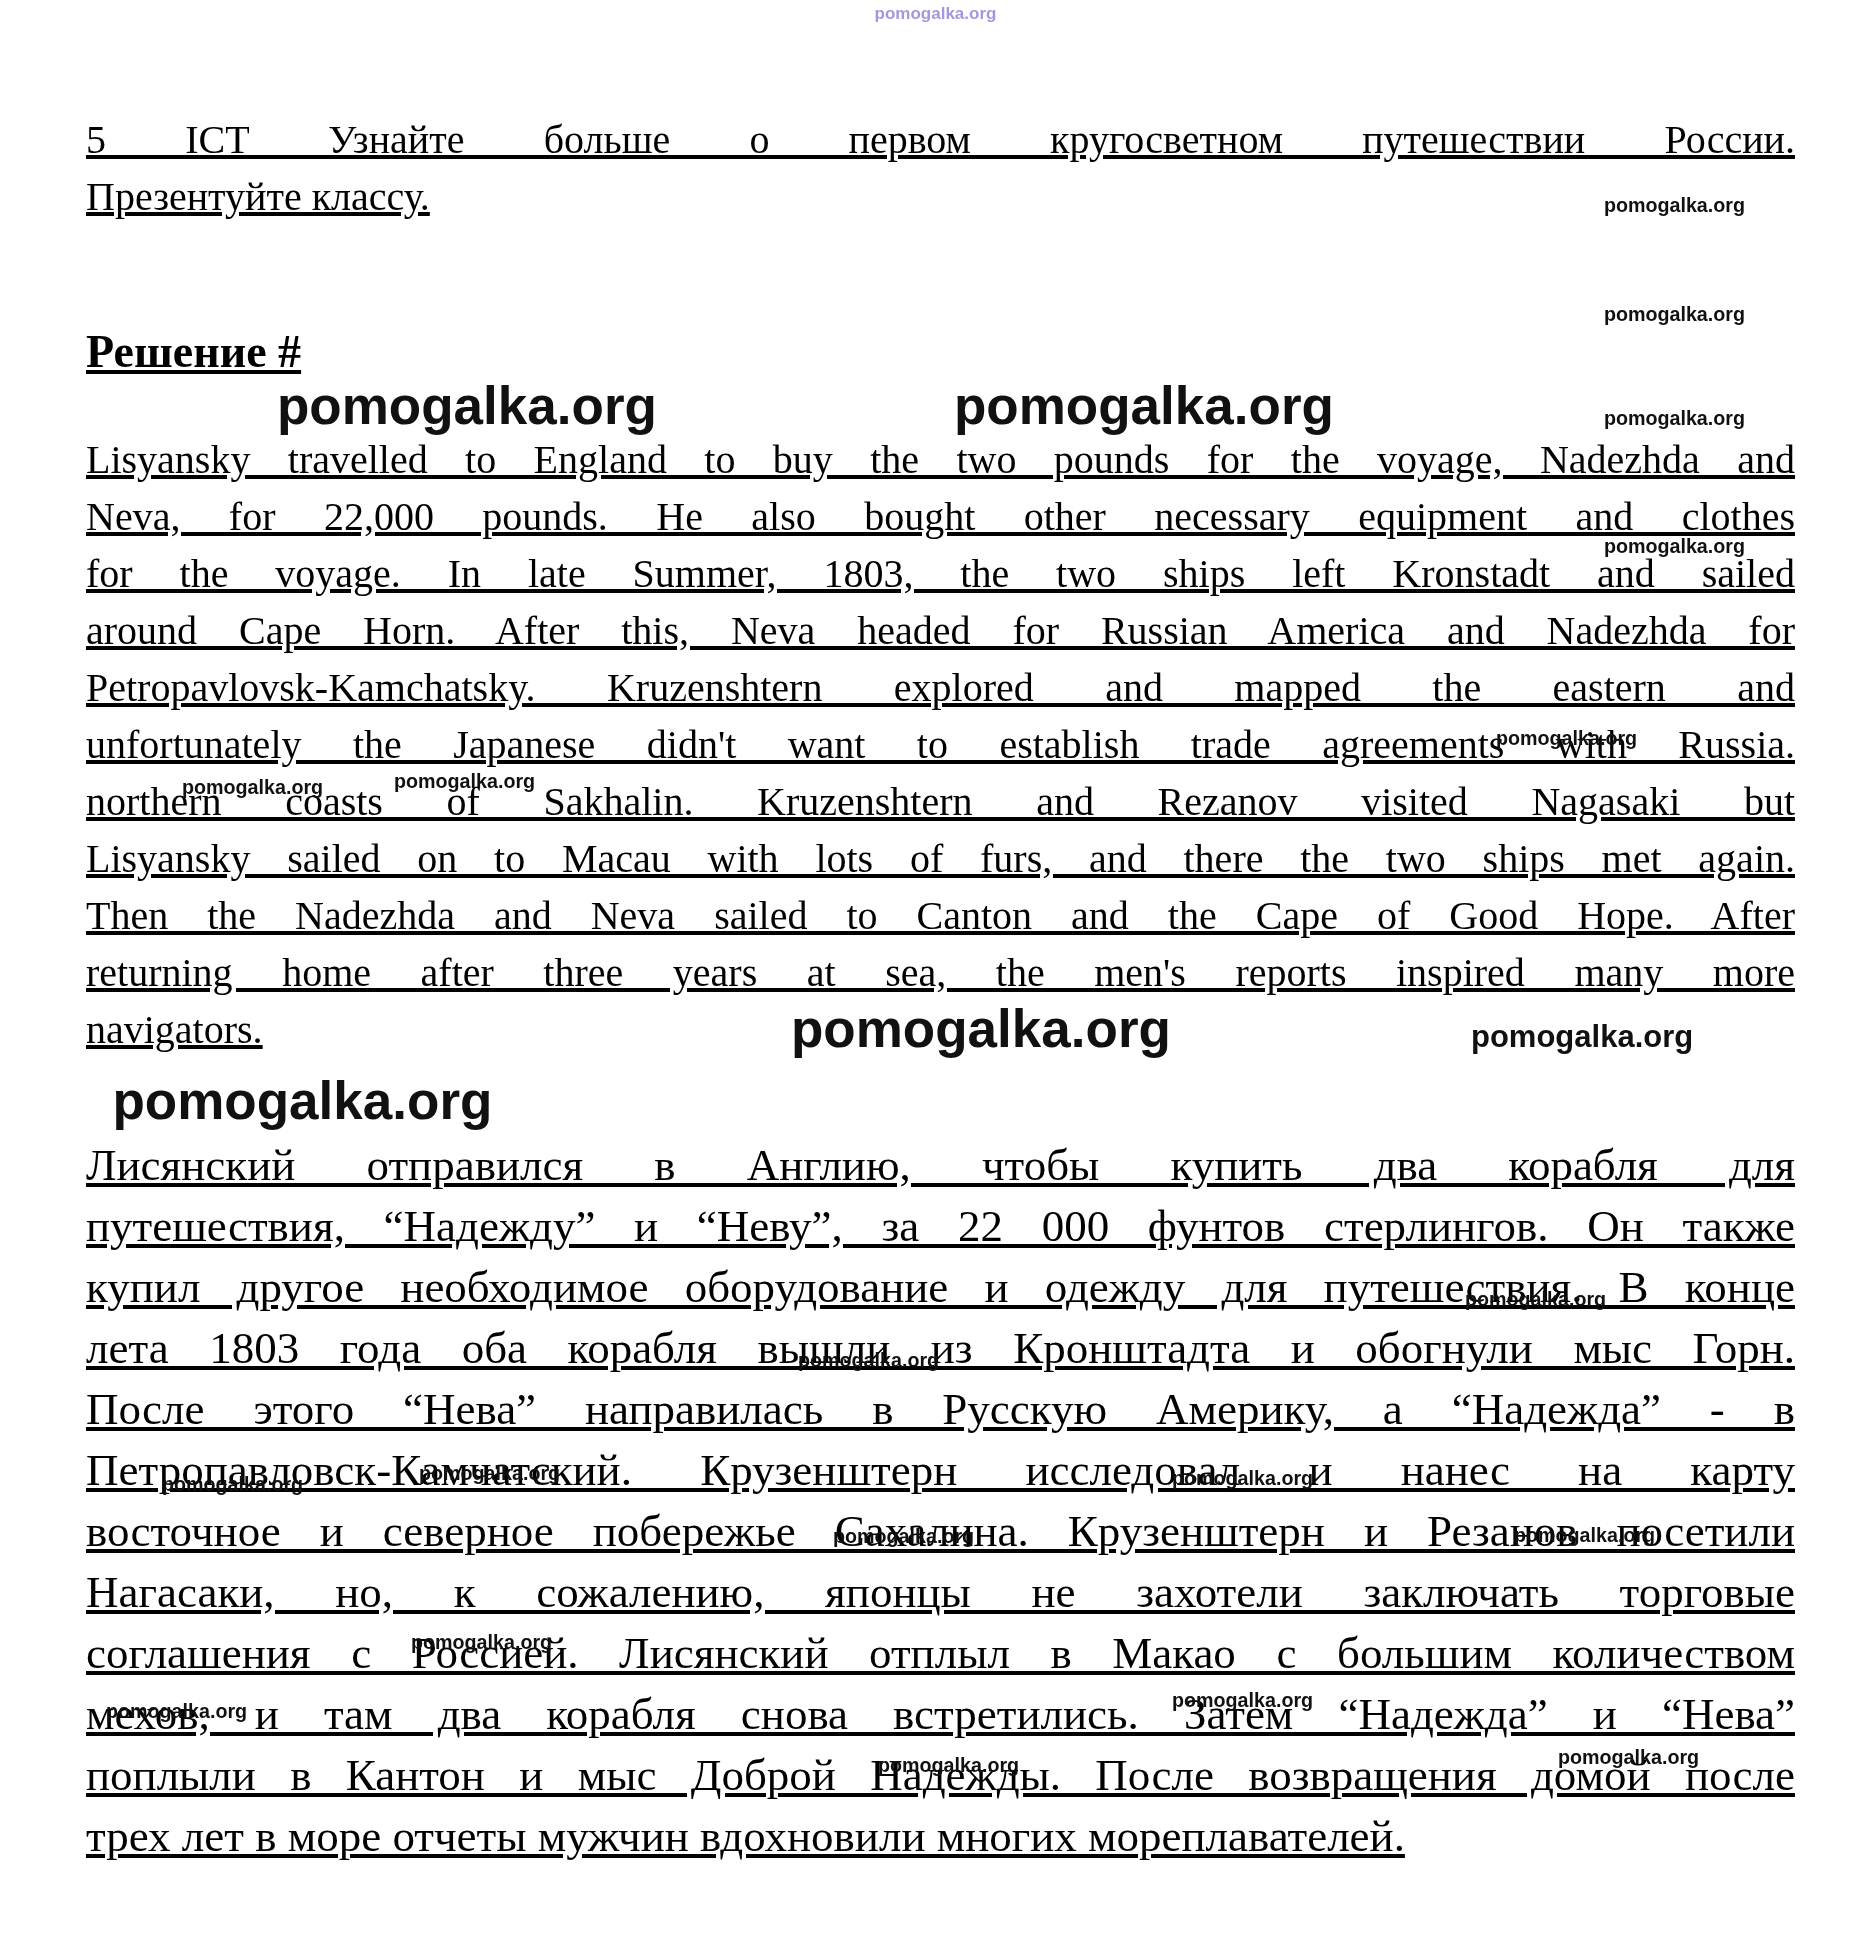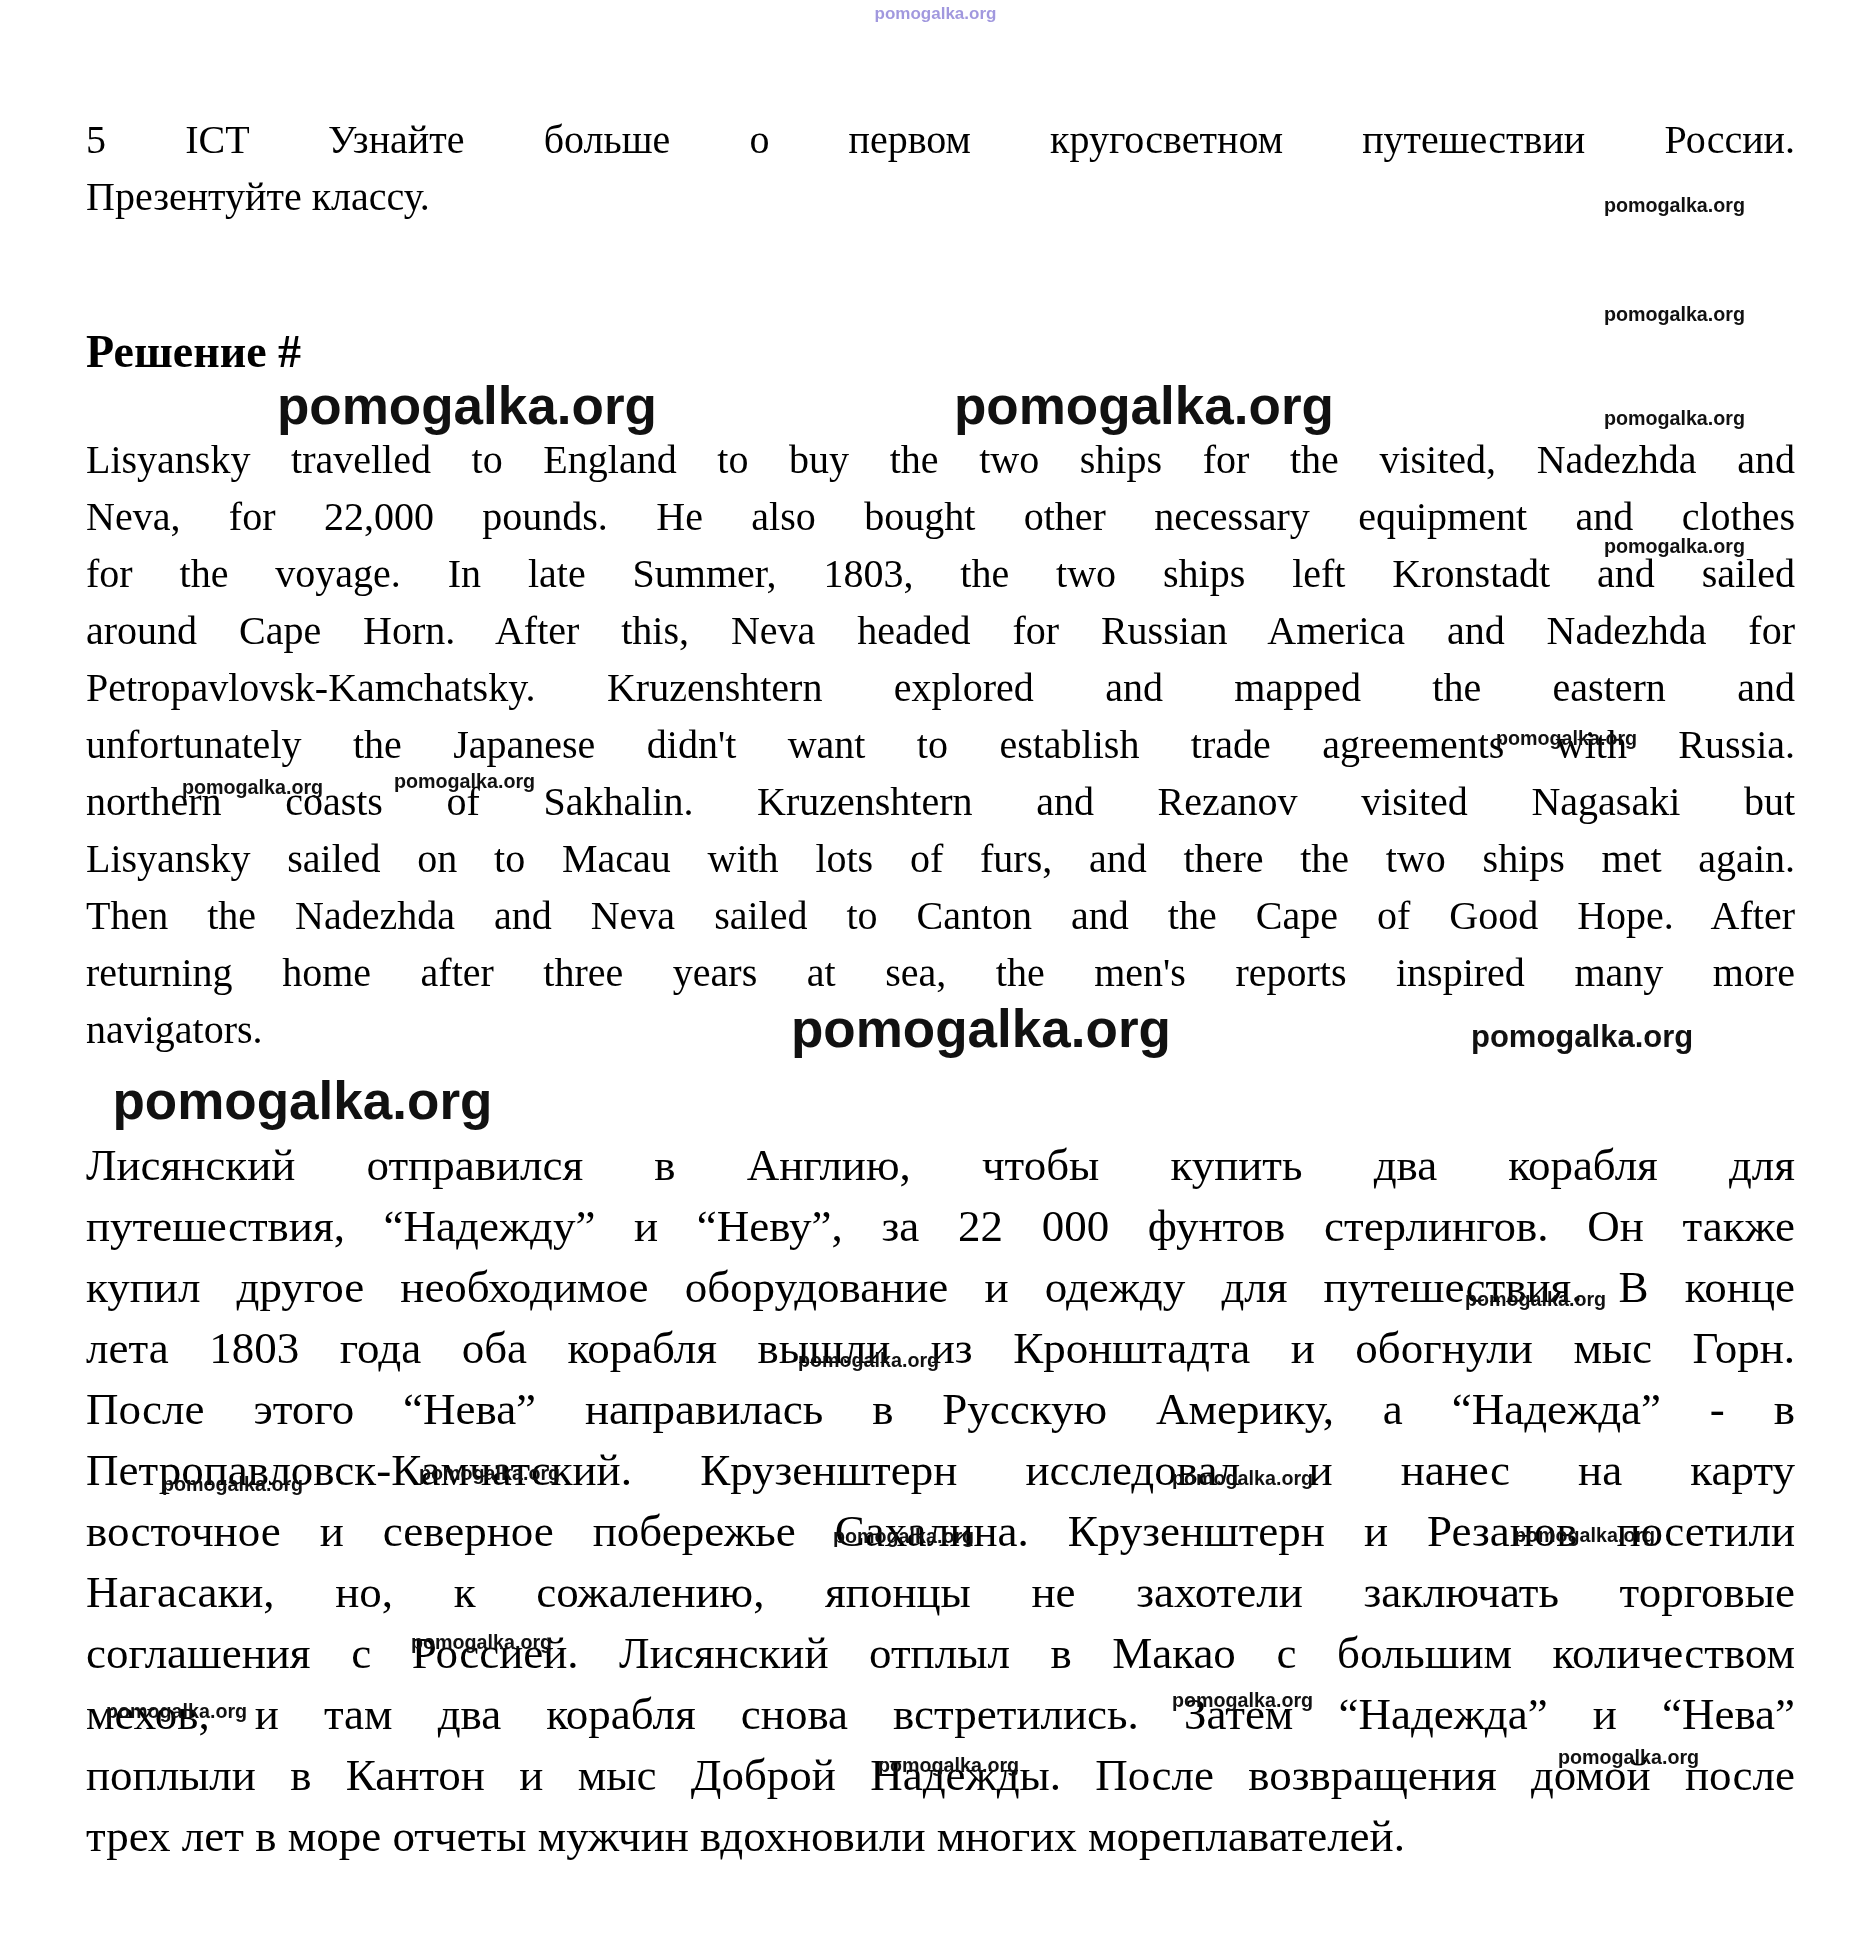--- a/index.html
+++ b/index.html
@@ -7,20 +7,21 @@
     width: 1871px;
     height: 1954px;
     background: #ffffff;
     color: #000000;
     position: relative;
     overflow: hidden;
     font-family: "Liberation Serif", serif;
   }
   .content {
     padding: 111px 76px 0 86px;
+    text-decoration: underline;
   }
   .line {
     font-size: 40px;
     line-height: 57px;
   }
   .rus .line {
     font-size: 45px;
     line-height: 61px;
   }
   .jline { text-align: justify; text-align-last: justify; }
@@ -69,21 +70,21 @@
   </div>
 
   <div class="heading">Решение #</div>
 
   <div class="bigwm-row">
     <span class="wm wm-big" style="left:191px;">pomogalka.org</span>
     <span class="wm wm-big" style="left:868px;">pomogalka.org</span>
   </div>
 
   <div class="para">
-    <div class="line jline">Lisyansky travelled to England to buy the two ships for the visited, Nadezhda and</div>
+    <div class="line jline">Lisyansky travelled to England to buy the two pounds for the voyage, Nadezhda and</div>
     <div class="line jline">Neva, for 22,000 pounds. He also bought other necessary equipment and clothes</div>
     <div class="line jline">for the voyage. In late Summer, 1803, the two ships left Kronstadt and sailed</div>
     <div class="line jline">around Cape Horn. After this, Neva headed for Russian America and Nadezhda for</div>
     <div class="line jline">Petropavlovsk-Kamchatsky. Kruzenshtern explored and mapped the eastern and</div>
     <div class="line jline">unfortunately the Japanese didn't want to establish trade agreements with Russia.</div>
     <div class="line jline">northern coasts of Sakhalin. Kruzenshtern and Rezanov visited Nagasaki but</div>
     <div class="line jline">Lisyansky sailed on to Macau with lots of furs, and there the two ships met again.</div>
     <div class="line jline">Then the Nadezhda and Neva sailed to Canton and the Cape of Good Hope. After</div>
     <div class="line jline">returning home after three years at sea, the men's reports inspired many more</div>
     <div class="line lline">navigators.</div>

